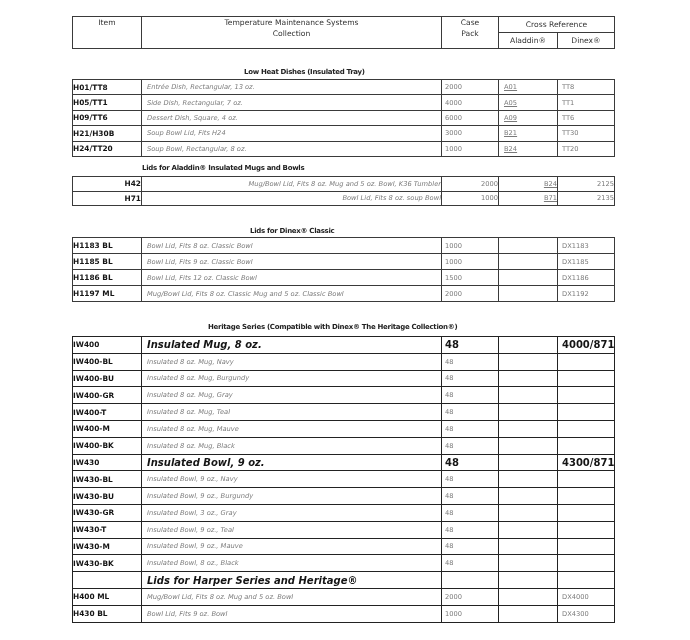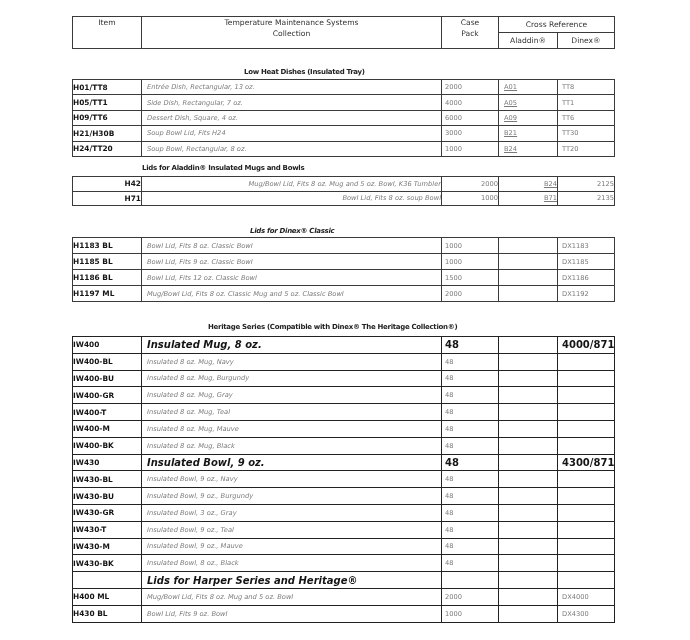--- a/index.html
+++ b/index.html
@@ -122,21 +122,21 @@
   <tr>
         <td class="ci">H71</td>
         <td class="cd">Bowl Lid, Fits 8 oz. soup Bowl</td>
         <td class="cn">1000</td>
         <td class="ca">B71</td>
         <td class="cx">2135</td>
       </tr>
 </tbody>
   </table>
 
-<div class="sec-title" style="left:250px;top:226px;font-style:italic;">Lids for Dinex® Classic</div>
+<div class="sec-title" style="left:250px;top:226px;">Lids for Dinex® Classic</div>
 <table class="t3" style="top:237px;">
   <colgroup>
       <col style="width:69px">
       <col style="width:300px">
       <col style="width:57px">
       <col style="width:59px">
       <col style="width:57px">
     </colgroup>
   <tbody>
       <tr>

